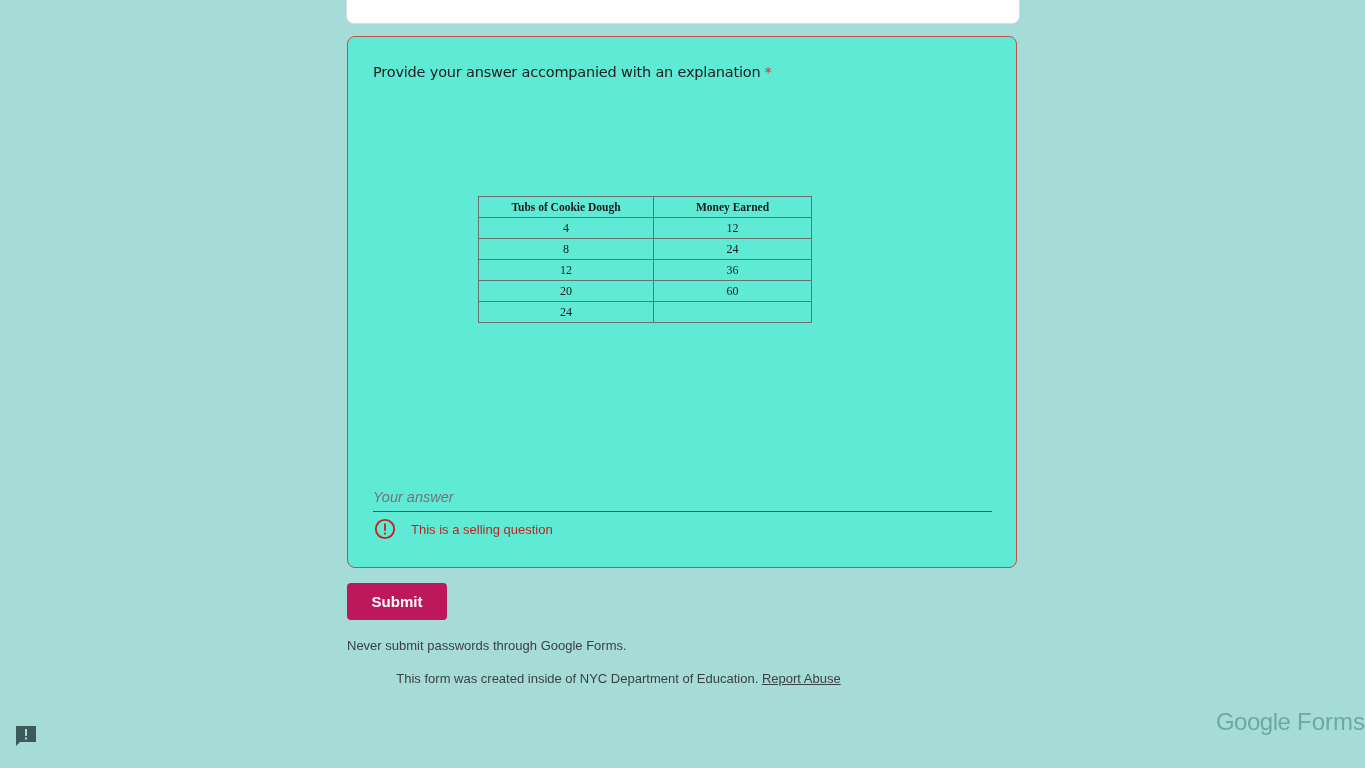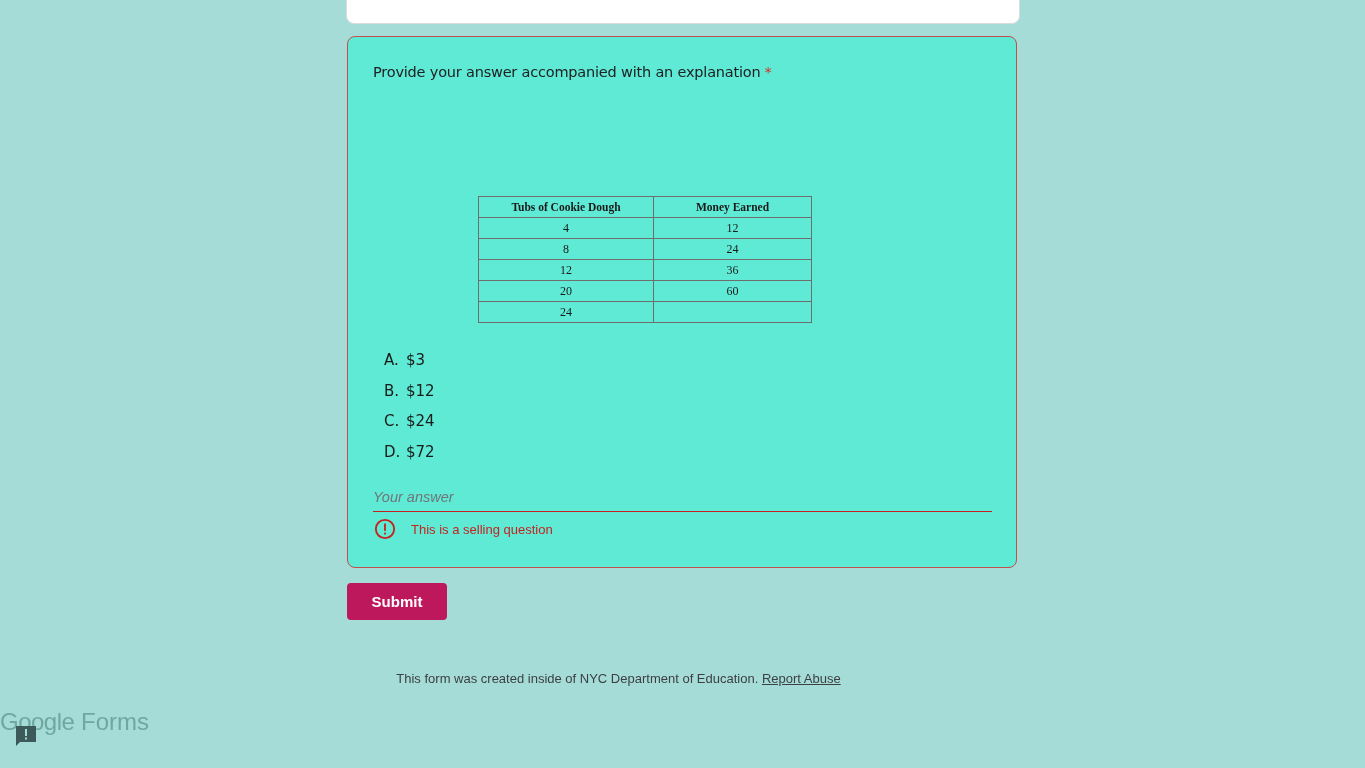--- a/index.html
+++ b/index.html
@@ -173,21 +173,21 @@
   }
   .footer a {
     color: #3c4043;
     text-decoration: underline;
   }
   .google-forms-logo {
     position: absolute;
     left: 0;
     top: 708px;
     width: 1365px;
-    text-align: left;
+    text-align: right;
     font-size: 24px;
     color: #6fa7a1;
   }
   .google-forms-logo .g-word {
     font-weight: normal;
     letter-spacing: -0.5px;
   }
   .feedback-button {
     position: absolute;
     left: 14px;
@@ -235,50 +235,37 @@
             <td>20</td>
             <td>60</td>
           </tr>
           <tr>
             <td>24</td>
             <td></td>
           </tr>
         </tbody>
       </table>
 
-      <div class="choices">
-        <div class="choice">
-          <span class="letter">A.</span><span>$3</span>
-        </div>
-        <div class="choice">
-          <span class="letter">B.</span><span>$12</span>
-        </div>
-        <div class="choice">
-          <span class="letter">C.</span><span>$24</span>
-        </div>
-        <div class="choice">
-          <span class="letter">D.</span><span>$72</span>
-        </div>
-      </div>
     </div>
 
     <input class="answer-input" type="text" placeholder="Your answer" style="">
 
     <div class="error-row">
       <svg class="error-icon" viewBox="0 0 24 24">
         <circle cx="12" cy="12" r="10" fill="none" stroke="#c5221f" stroke-width="2"></circle>
         <rect x="11" y="6" width="2" height="8" fill="#c5221f"></rect>
         <rect x="11" y="16" width="2" height="2" fill="#c5221f"></rect>
       </svg>
       <span class="error-text">This is a selling question</span>
     </div>
   </div>
 
   <button class="submit-button">Submit</button>
 
+  <div class="password-warning">Never submit passwords through Google Forms.</div>
 
   <div class="footer">
     <span>This form was created inside of NYC Department of Education.</span>
     <a href="#">Report Abuse</a>
   </div>
 
   <div class="google-forms-logo">
     <span class="g-word">Google</span>
     <span>Forms</span>
   </div>

